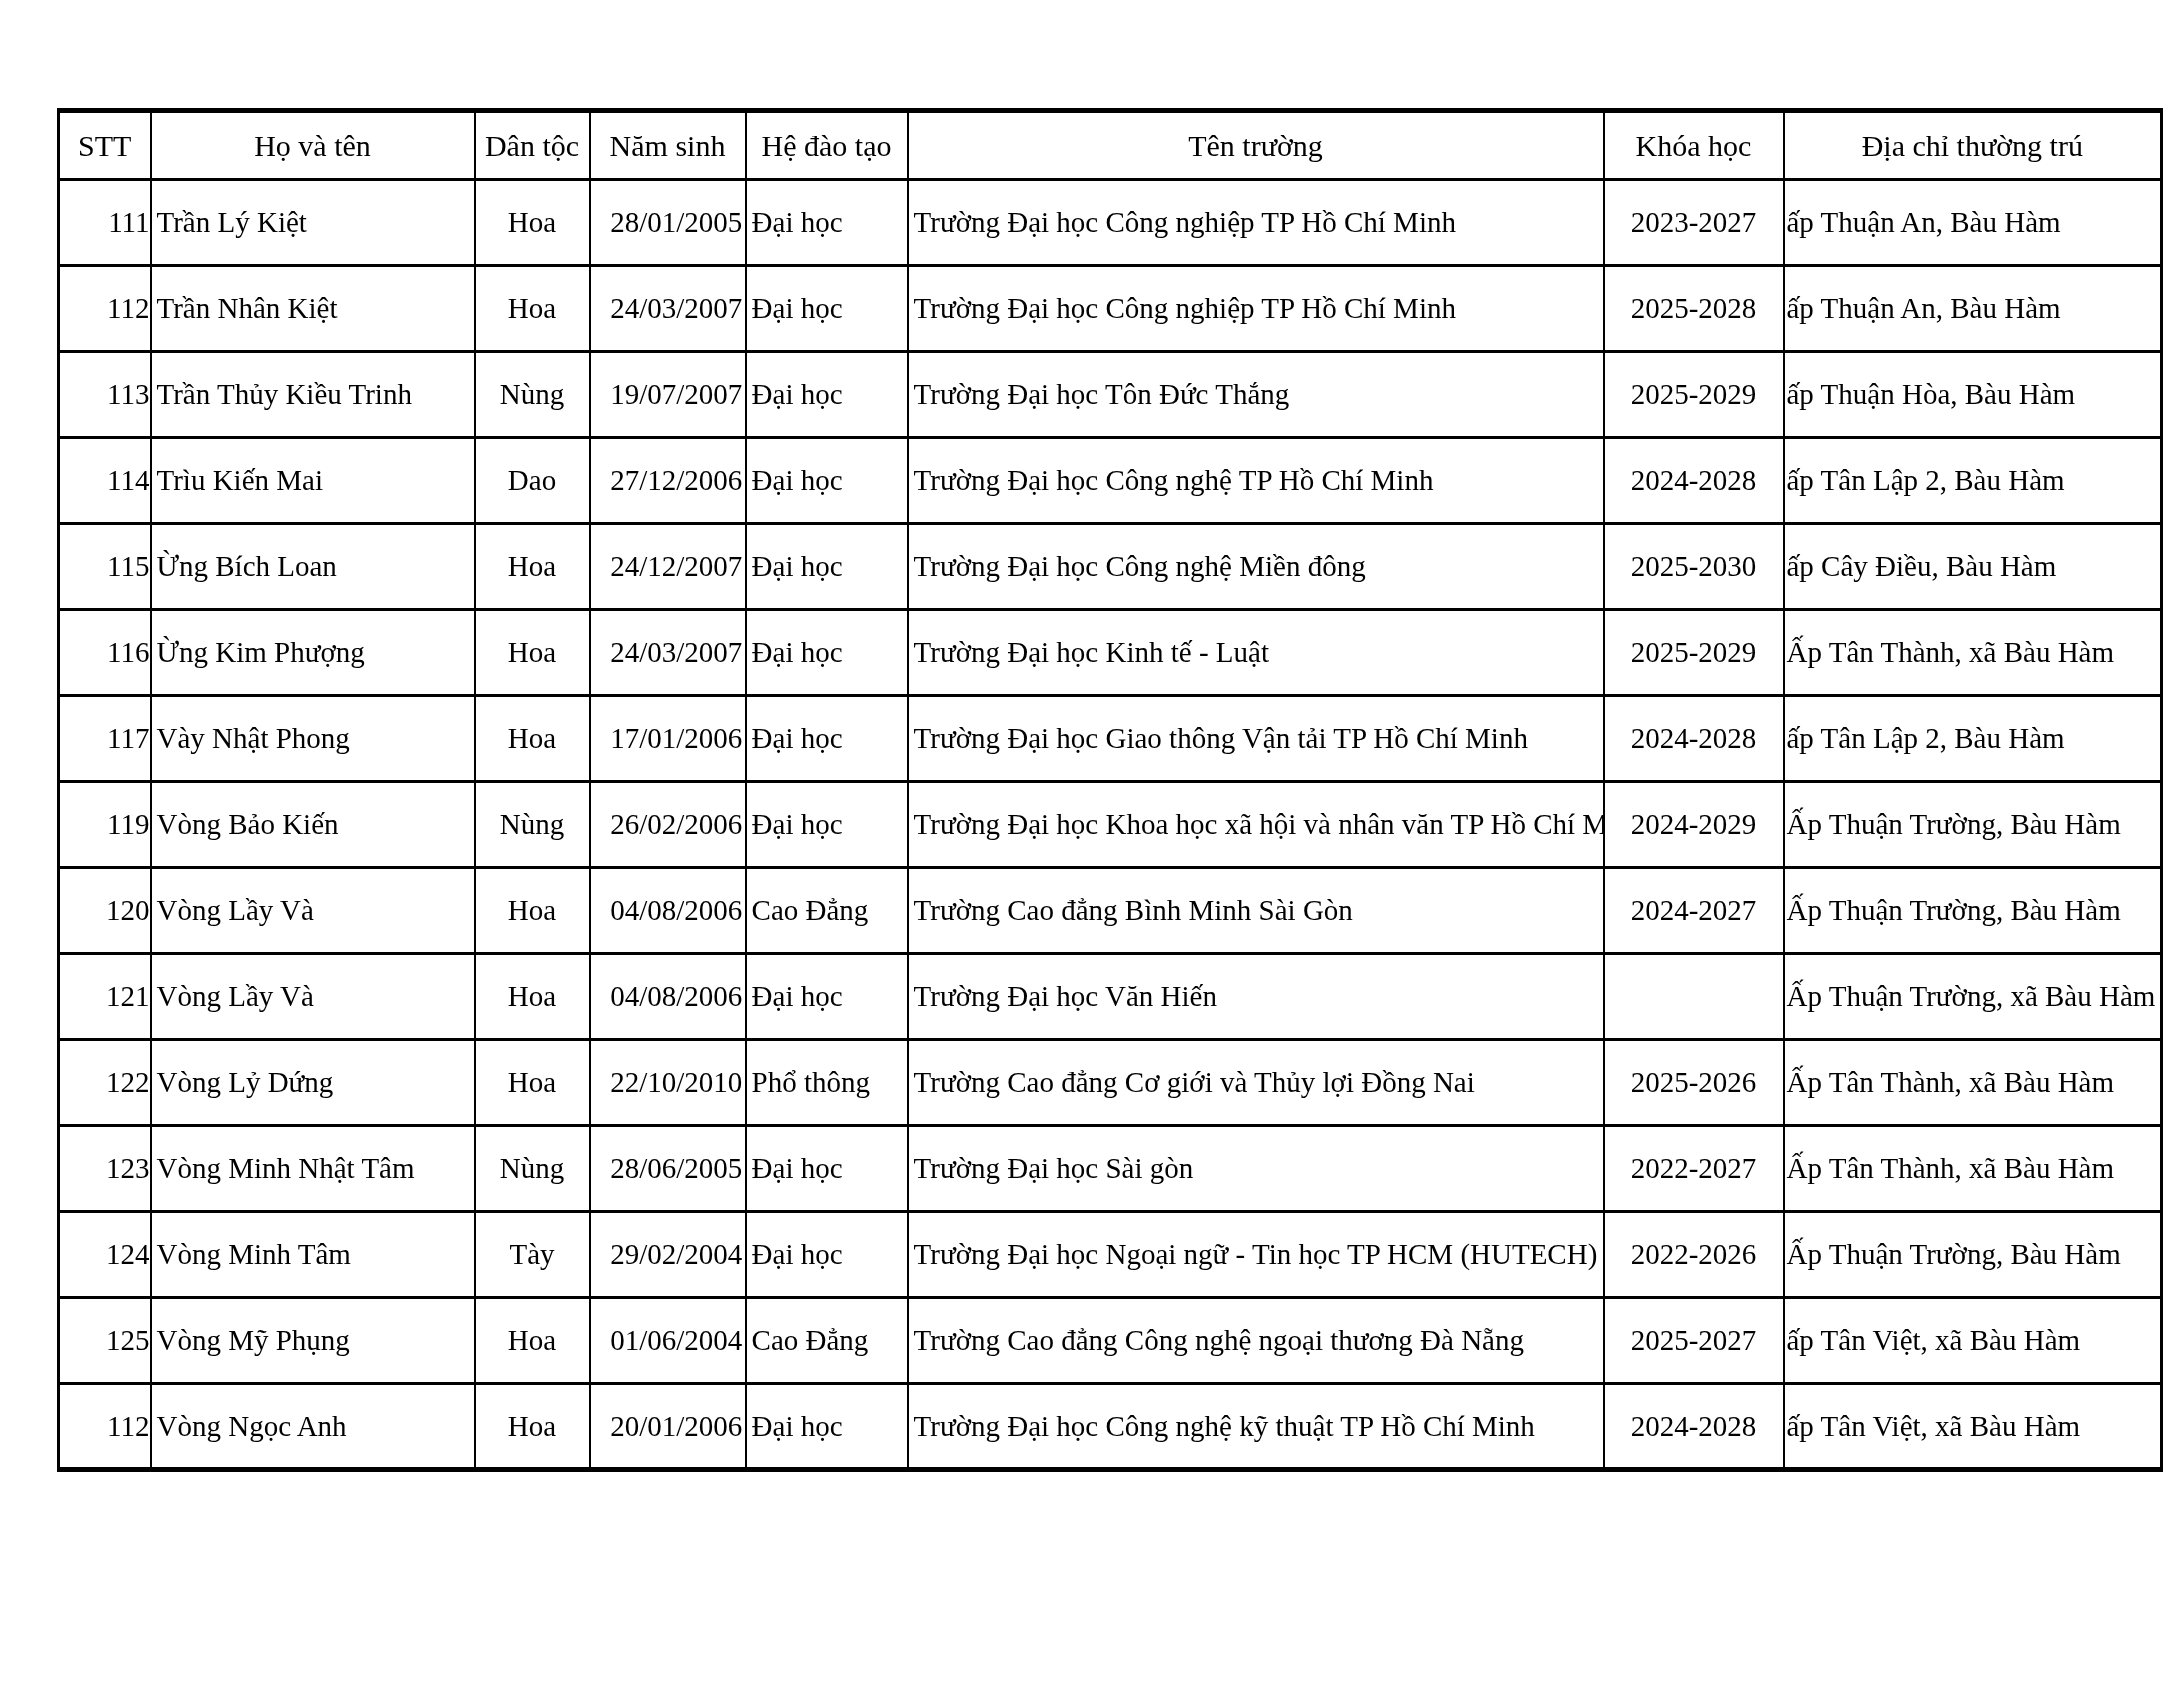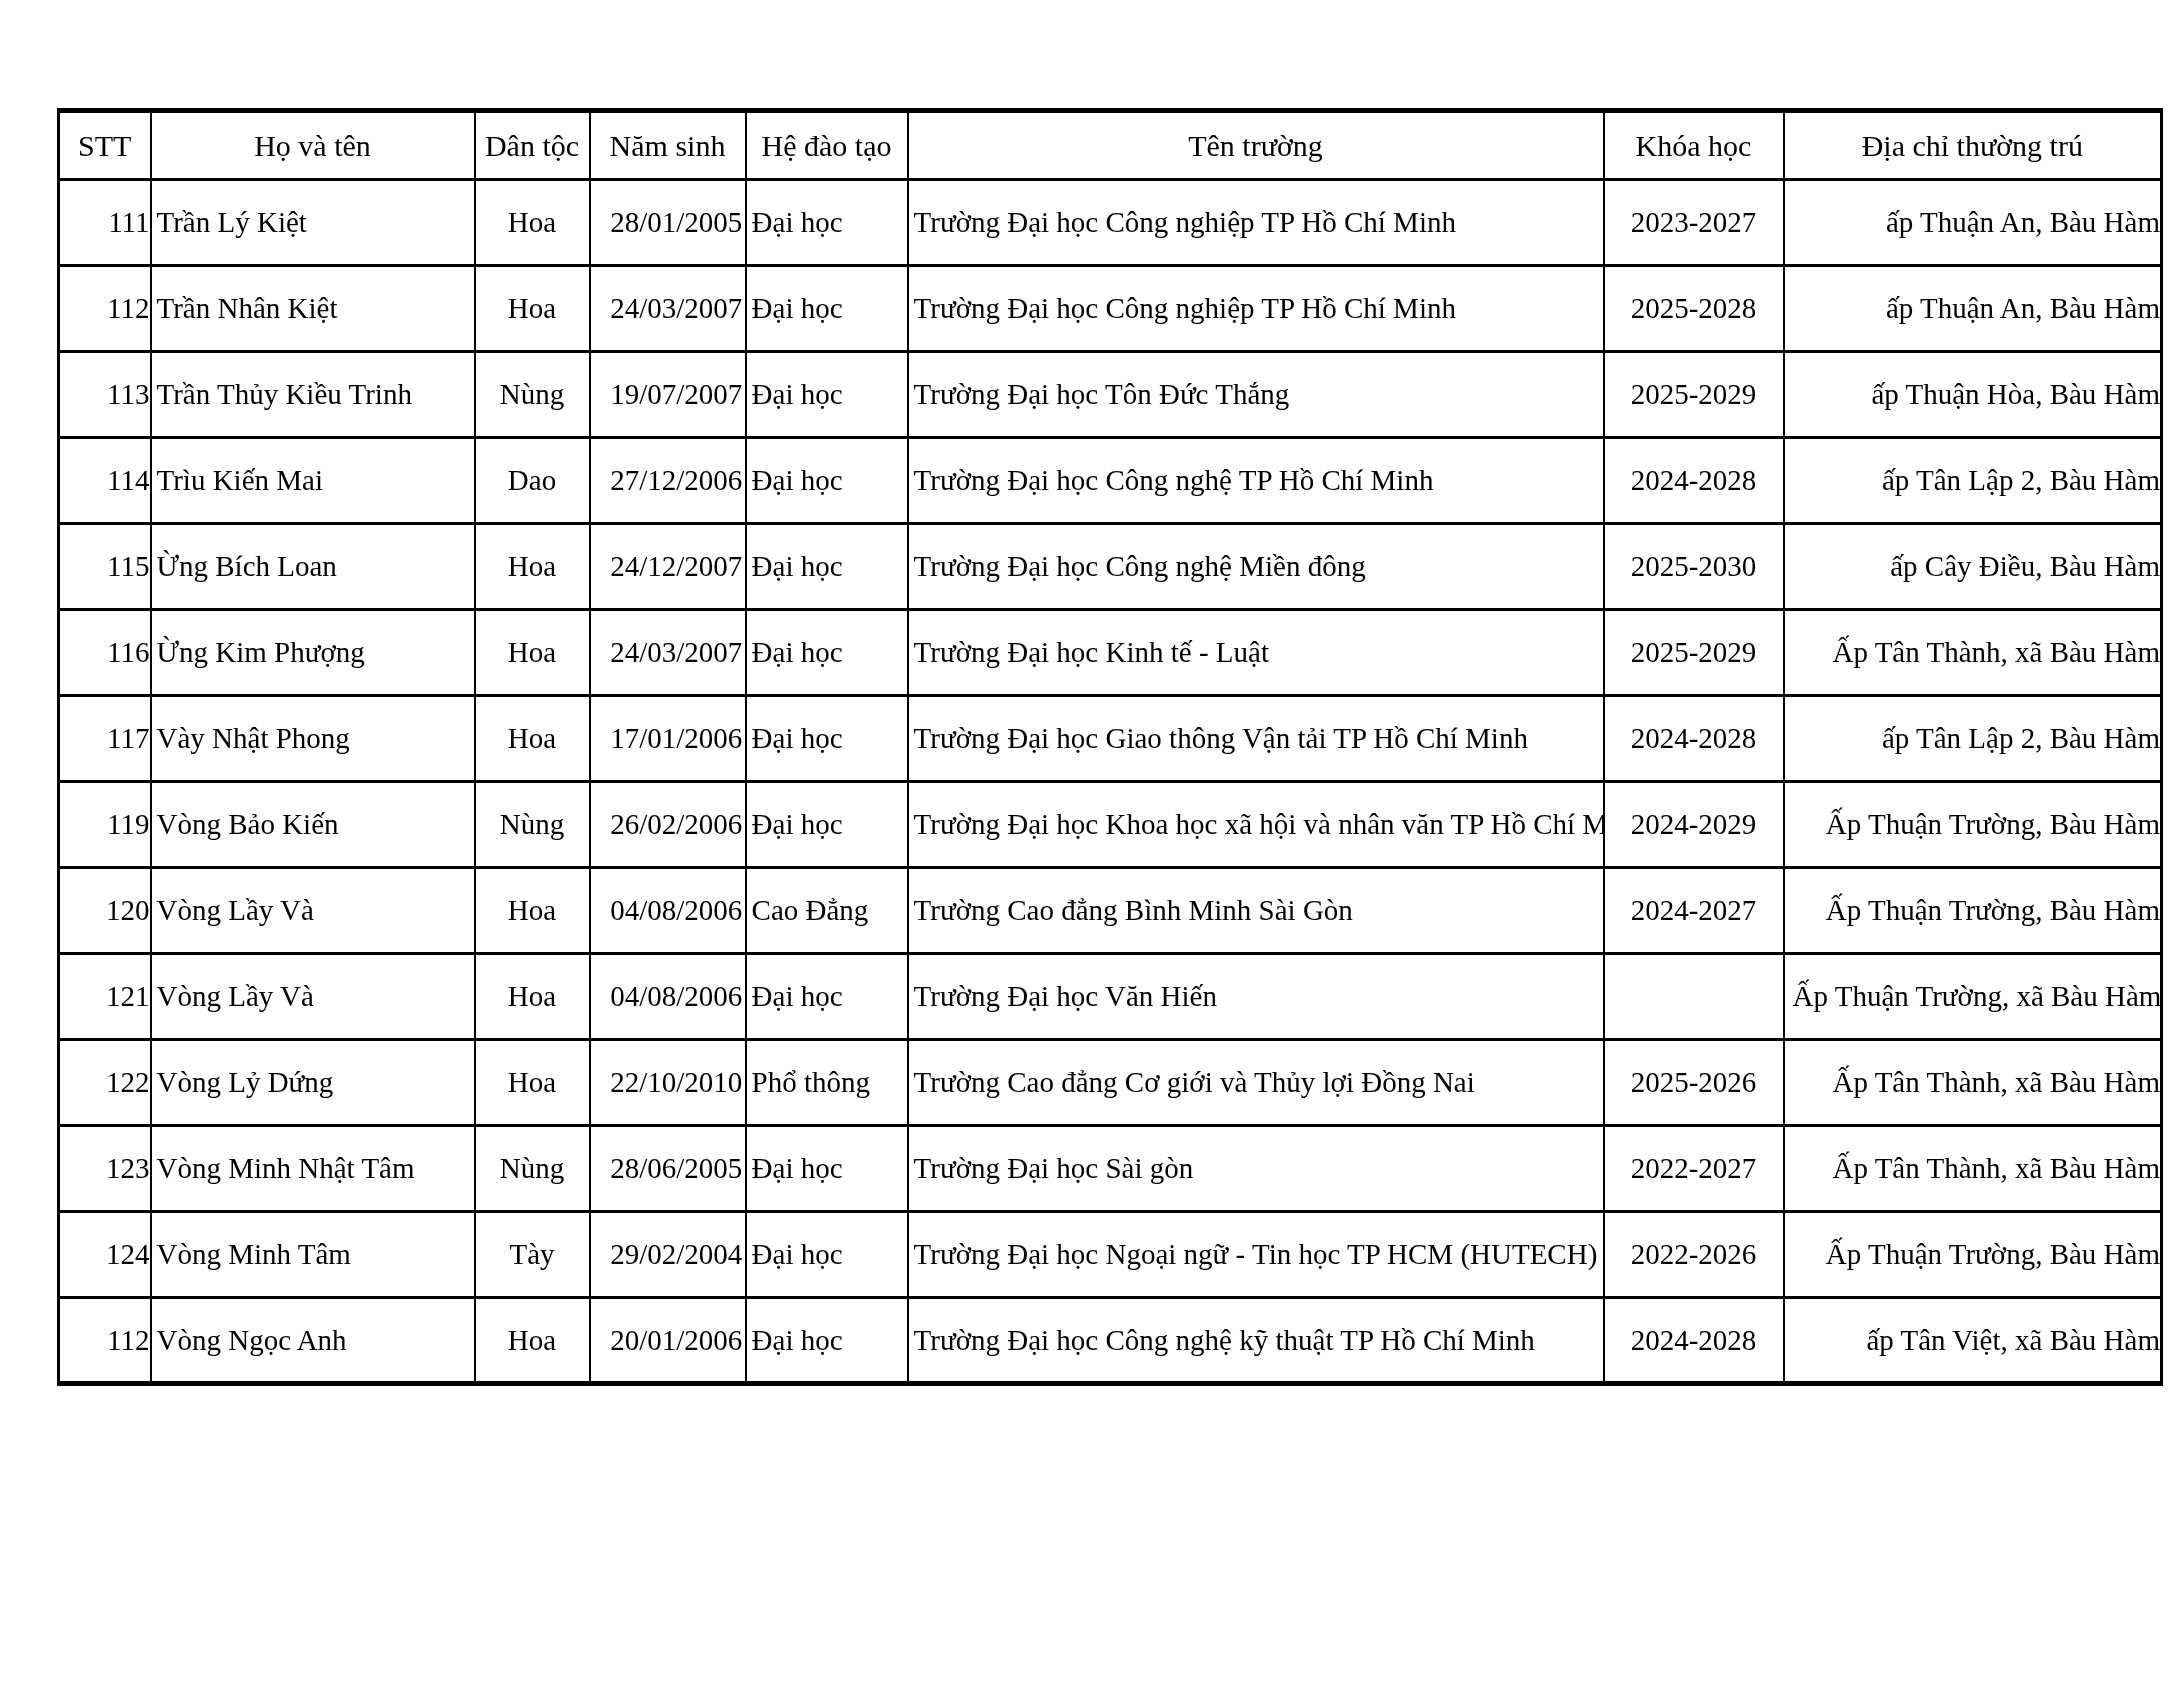--- a/index.html
+++ b/index.html
@@ -52,21 +52,21 @@
     text-align: center;
     font-size: 30px;
   }
   td.c0 { text-align: right; }
   td.c1 { text-align: left;  padding-left: 5px; }
   td.c2 { text-align: center; }
   td.c3 { text-align: right; padding-right: 2.2px; }
   td.c4 { text-align: left;  padding-left: 5.1px; }
   td.c5 { text-align: left;  padding-left: 5.1px; }
   td.c6 { text-align: center; }
-  td.c7 { text-align: right;  padding-left: 8px; }
+  td.c7 { text-align: left;  padding-left: 2px; }
 </style>
 </head>
 <body>
 
 <table class="roster">
   <colgroup>
     <col class="w0">
       <col class="w1">
       <col class="w2">
       <col class="w3">
@@ -212,20 +212,30 @@
         <td class="c0">124</td>
         <td class="c1">Vòng Minh Tâm</td>
         <td class="c2">Tày</td>
         <td class="c3">29/02/2004</td>
         <td class="c4">Đại học</td>
         <td class="c5">Trường Đại học Ngoại ngữ - Tin học TP HCM (HUTECH)</td>
         <td class="c6">2022-2026</td>
         <td class="c7">Ấp Thuận Trường, Bàu Hàm</td>
       </tr>
       <tr>
+        <td class="c0">125</td>
+        <td class="c1">Vòng Mỹ Phụng</td>
+        <td class="c2">Hoa</td>
+        <td class="c3">01/06/2004</td>
+        <td class="c4">Cao Đẳng</td>
+        <td class="c5">Trường Cao đẳng Công nghệ ngoại thương Đà Nẵng</td>
+        <td class="c6">2025-2027</td>
+        <td class="c7">ấp Tân Việt, xã Bàu Hàm</td>
+      </tr>
+      <tr>
         <td class="c0">112</td>
         <td class="c1">Vòng Ngọc Anh</td>
         <td class="c2">Hoa</td>
         <td class="c3">20/01/2006</td>
         <td class="c4">Đại học</td>
         <td class="c5">Trường Đại học Công nghệ kỹ thuật TP Hồ Chí Minh</td>
         <td class="c6">2024-2028</td>
         <td class="c7">ấp Tân Việt, xã Bàu Hàm</td>
       </tr>
     </tbody>

